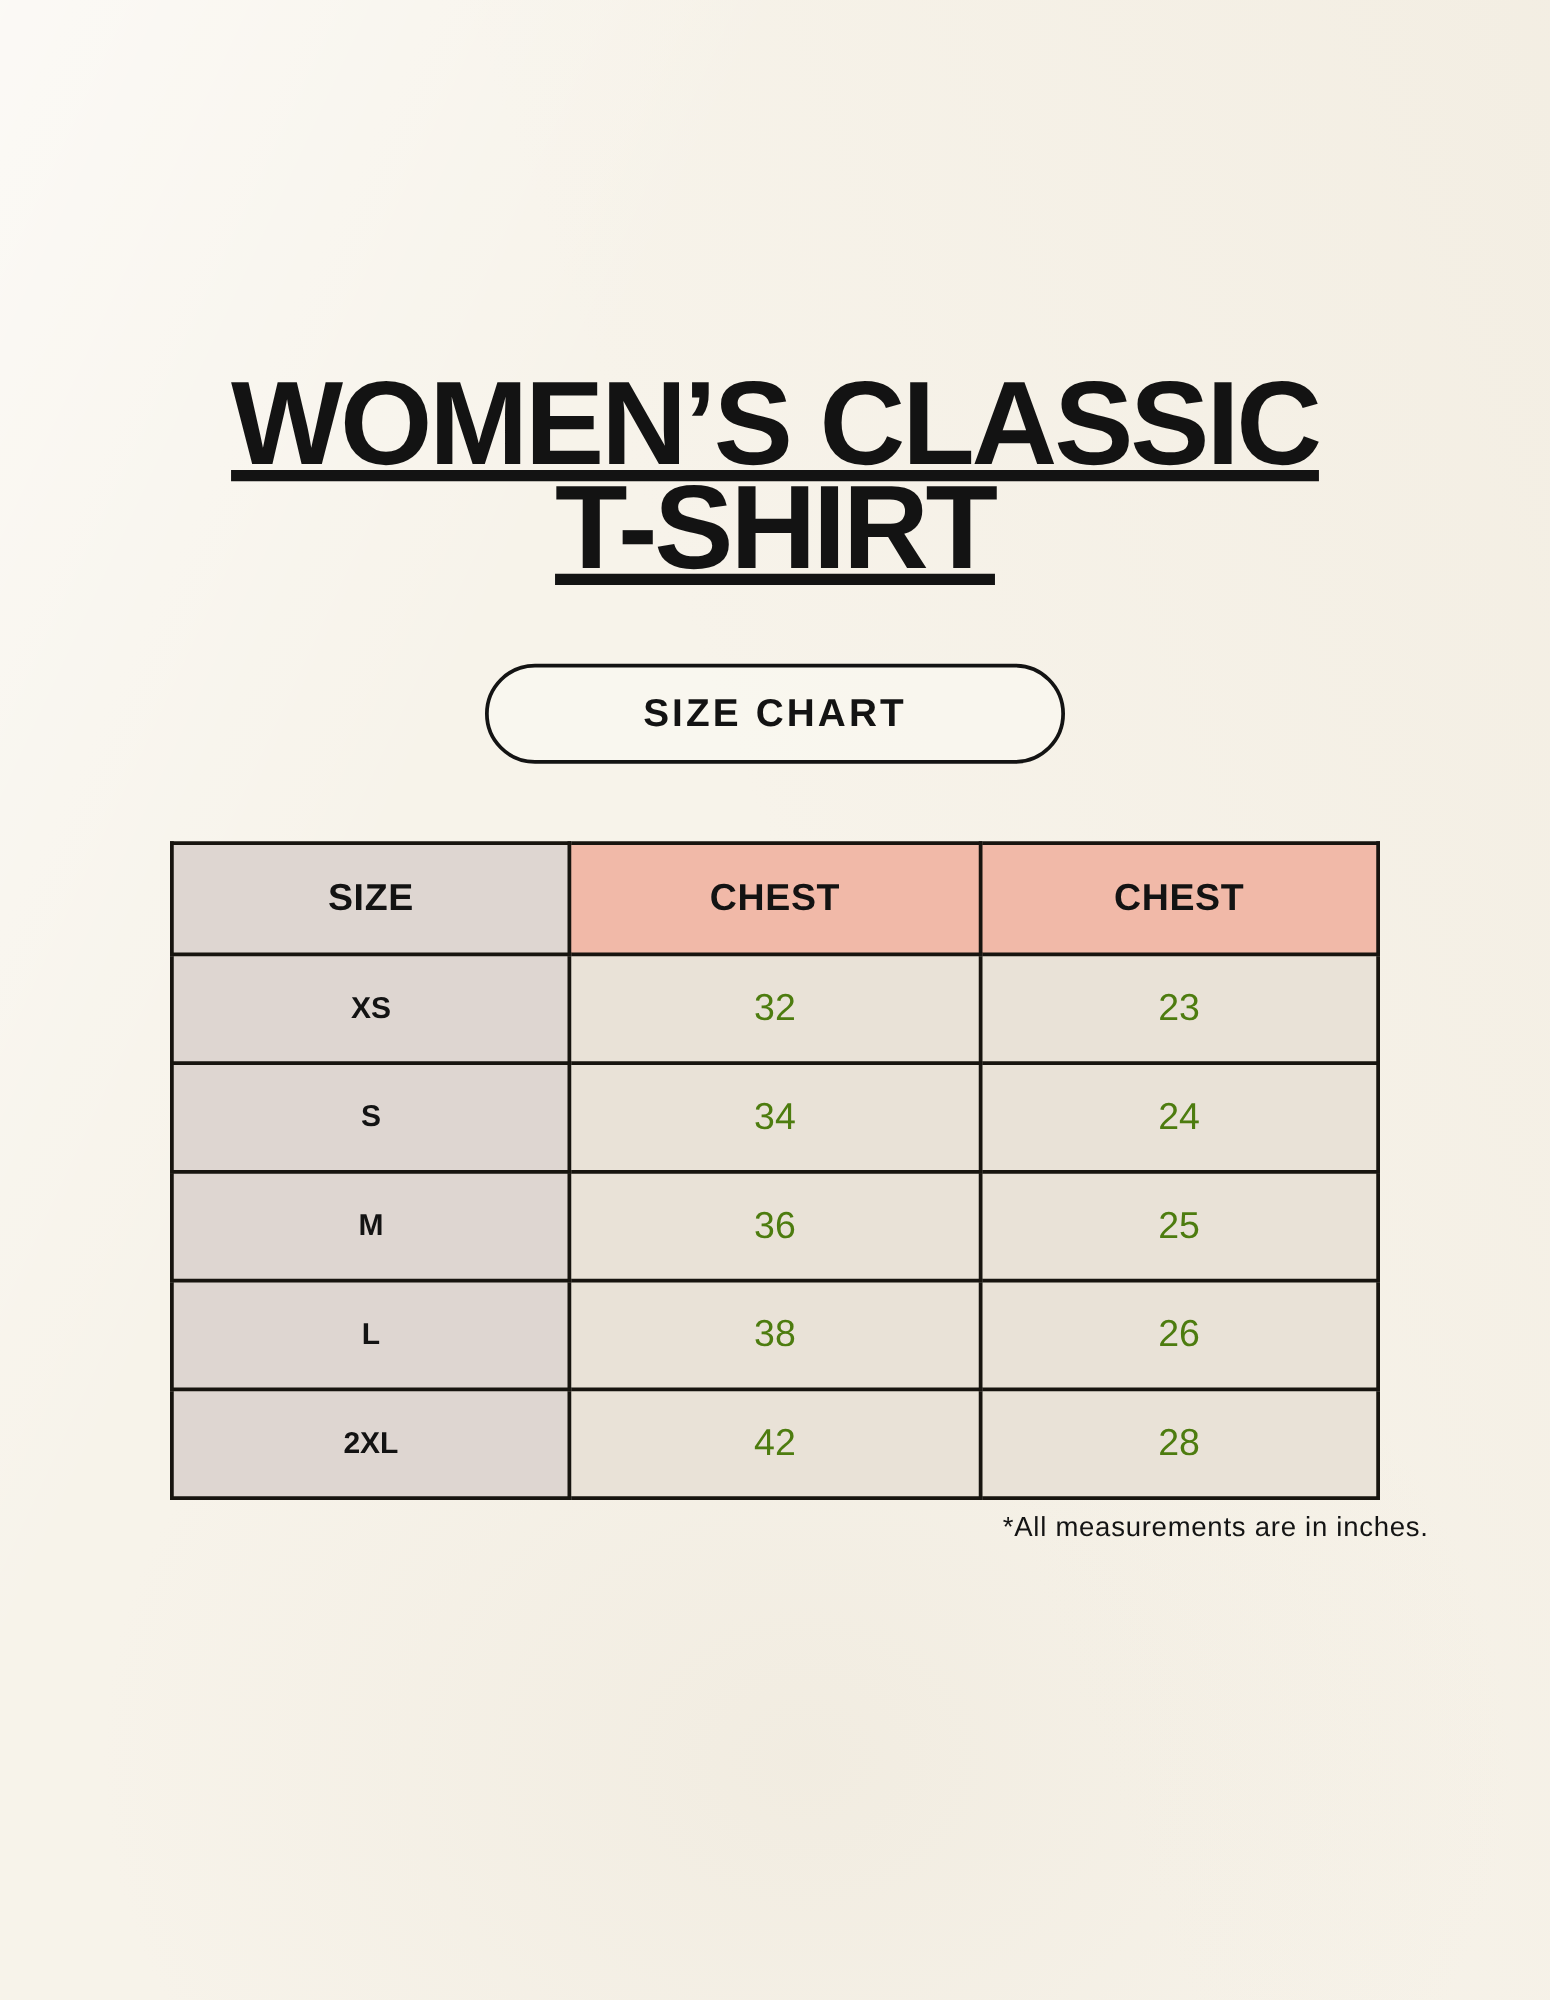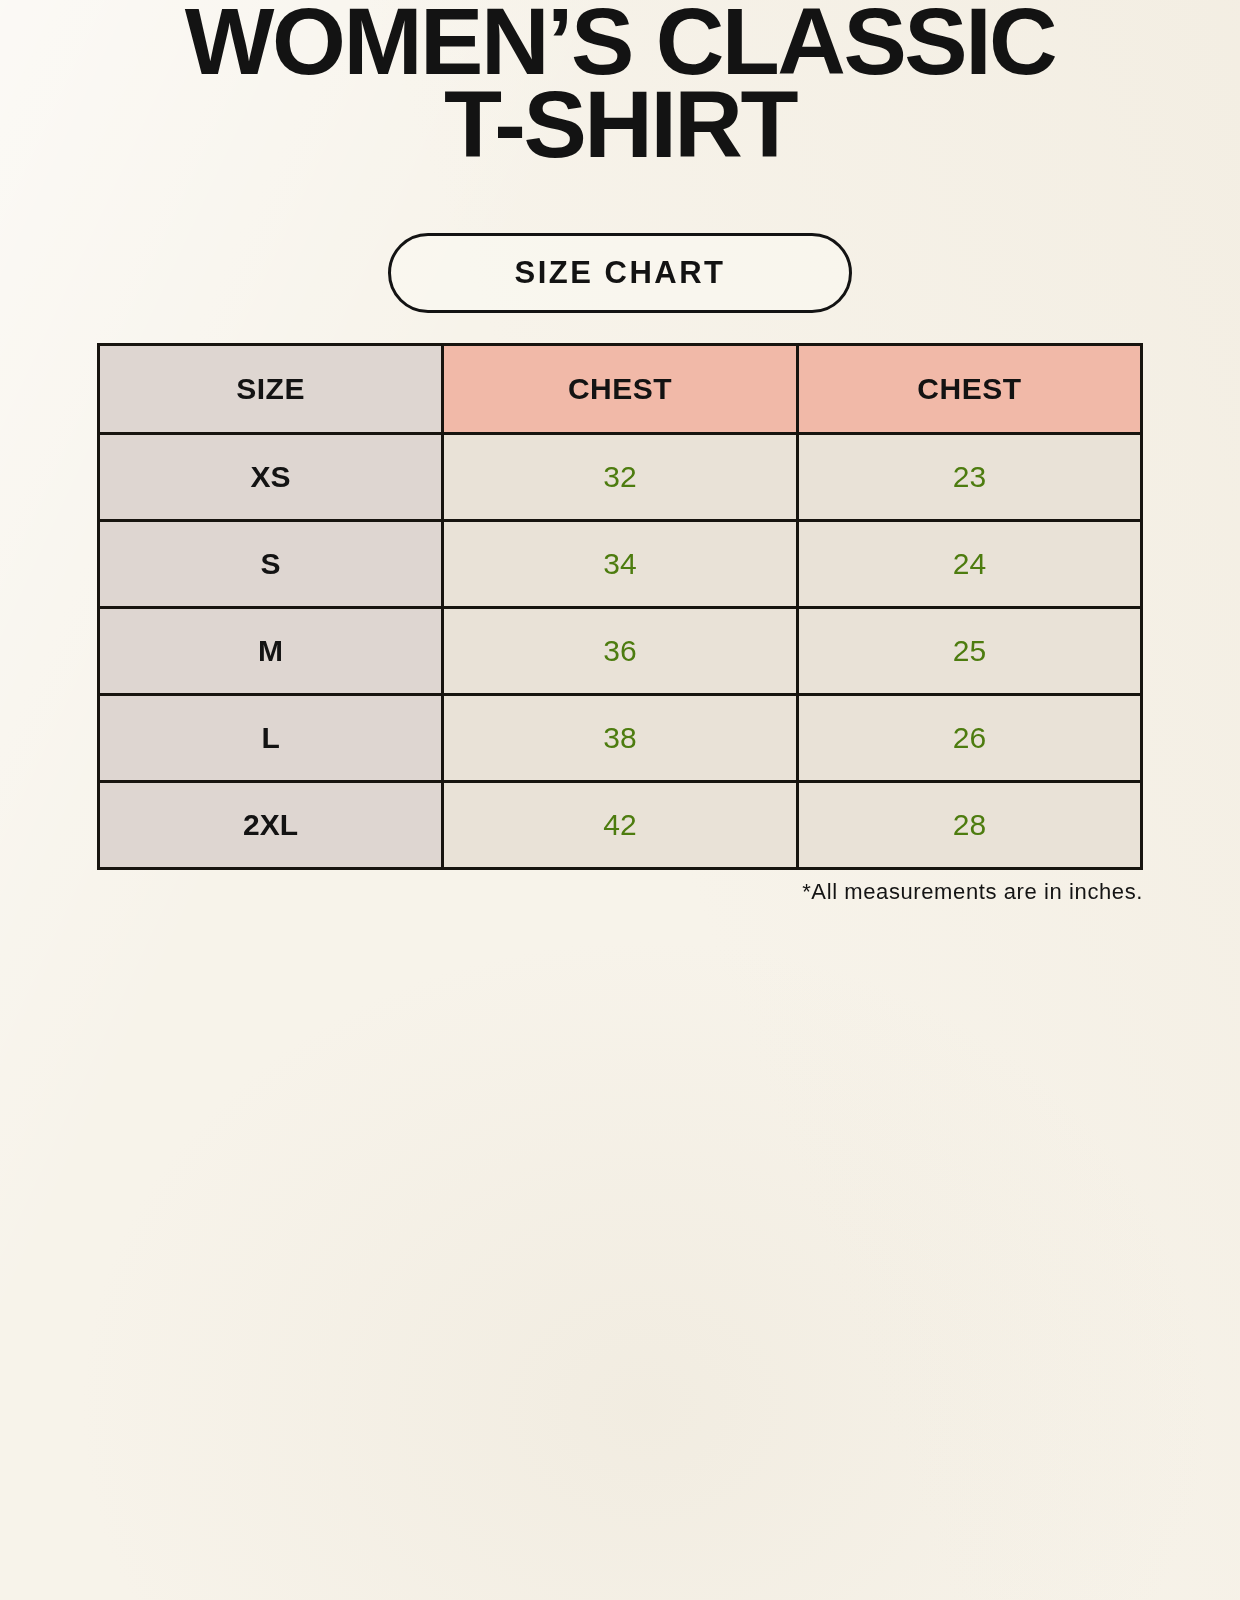--- a/index.html
+++ b/index.html
@@ -18,26 +18,28 @@
     overflow: hidden;
     background-color: #f7f3ea;
     background-image:
       linear-gradient(115deg, rgba(255,255,255,0.55) 0%, rgba(255,255,255,0) 32%),
       linear-gradient(250deg, rgba(234,226,210,0.30) 0%, rgba(255,255,255,0) 48%),
       radial-gradient(ellipse 70% 45% at 52% 88%, rgba(233,226,211,0.40), rgba(255,255,255,0) 65%);
     color: #141414;
   }
   .title {
     margin: 0;
+    padding-top: 298px;
     text-align: center;
     font-size: 95px;
     font-weight: 700;
     letter-spacing: -2.5px;
     line-height: 0.87;
     color: #131313;
+    text-decoration: underline;
   }
   .title .line { display: block; }
   .pill-button {
     margin: 68px auto 0 auto;
     width: 464px;
     height: 80px;
     box-sizing: border-box;
     border: 3px solid #131313;
     border-radius: 44px;
     display: flex;
@@ -46,22 +48,22 @@
     background: rgba(252, 249, 242, 0.55);
     cursor: pointer;
   }
   .pill-button span {
     font-size: 31px;
     font-weight: 700;
     letter-spacing: 2.5px;
     color: #131313;
   }
   .size-table {
-    width: 1046px;
-    margin: 30px auto 0 auto;
+    width: 968px;
+    margin: 62px auto 0 auto;
     border-collapse: collapse;
     table-layout: fixed;
   }
   .size-table th, .size-table td {
     border: 3px solid #17140f;
     text-align: center;
     vertical-align: middle;
     padding: 0;
   }
   .size-table thead tr { height: 89px; }
@@ -69,21 +71,21 @@
   .size-table thead th {
     font-size: 30px;
     font-weight: 700;
     letter-spacing: 0.5px;
     color: #131313;
   }
   .head-size { background: #ded6d1; }
   .head-pink { background: #f1b9a8; }
   .cell-size {
     background: #ded6d1;
-    font-size: 30px;
+    font-size: 24px;
     font-weight: 700;
     color: #131313;
   }
   .cell-val {
     background: #e9e2d7;
     font-size: 30px;
     font-weight: 400;
     color: #4d7c0f;
   }
   .footnote {

